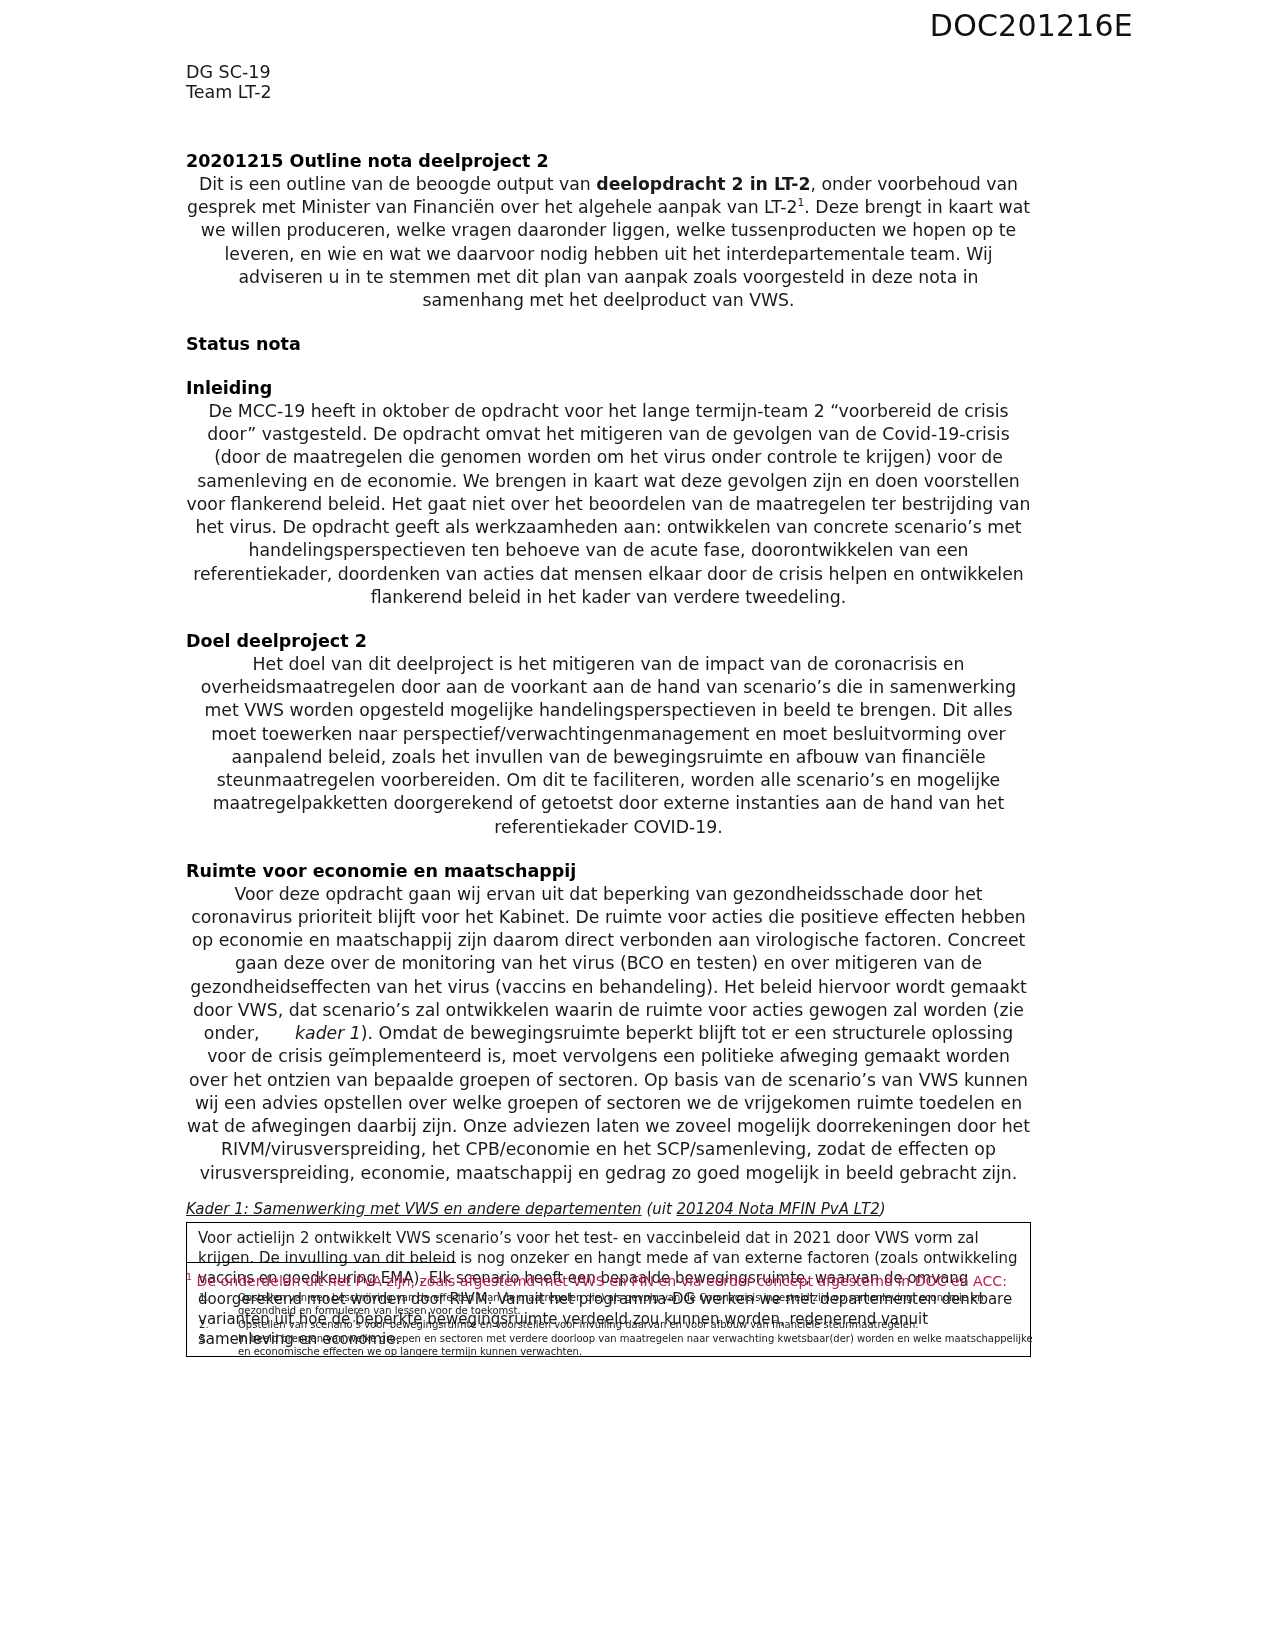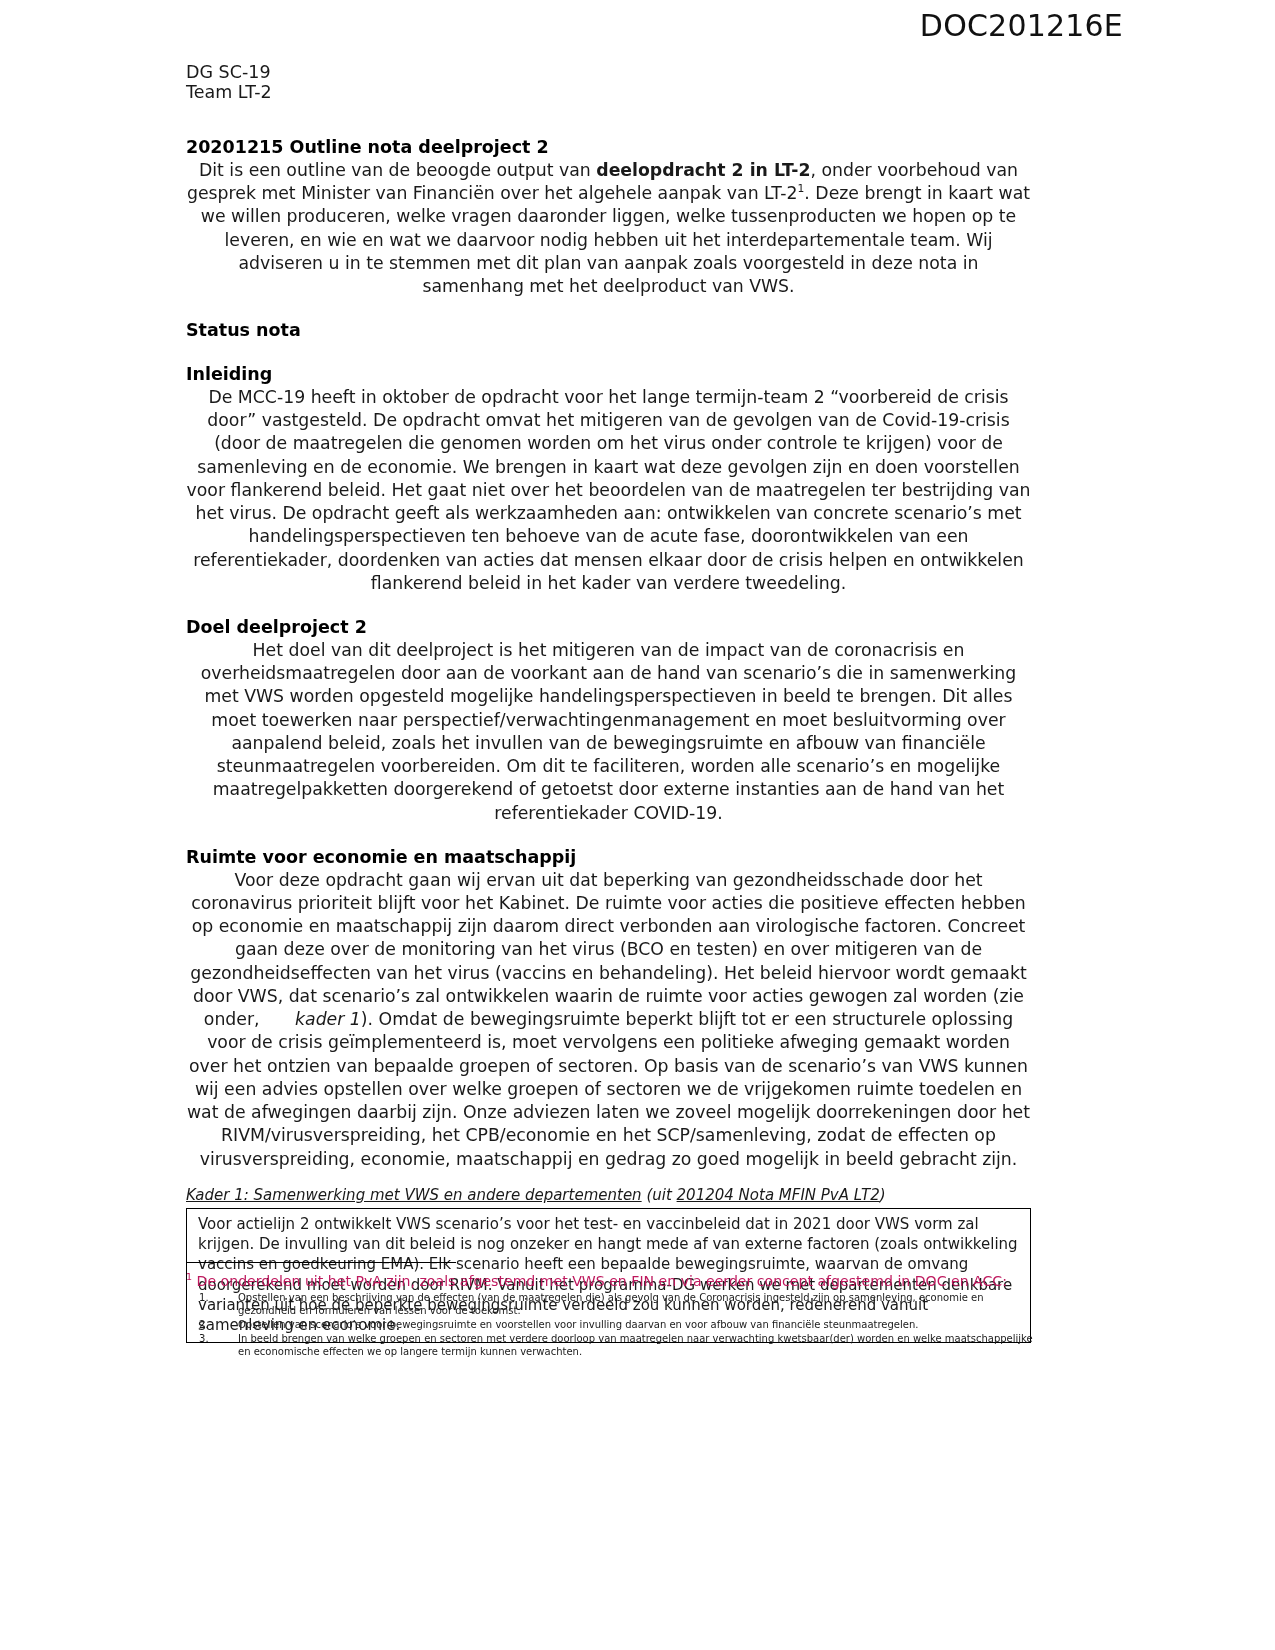--- a/index.html
+++ b/index.html
@@ -18,21 +18,21 @@
     width: 1275px;
     height: 1650px;
     box-sizing: border-box;
     background: #ffffff;
     overflow: hidden;
   }
   
   .doc-number {
     position: absolute;
     top: 8px;
-    right: 152px;
+    right: 142px;
     font-size: 30px;
     letter-spacing: 0.2px;
     color: #111;
     white-space: nowrap;
   }
   
   .running-header {
     position: absolute;
     top: 62px;
     left: 186px;
@@ -43,21 +43,21 @@
     font-size: 17.5px;
     color: #1a1a1a;
     flex-direction: column;
   }
   .running-header .rh-right {
     padding-right: 12px;
   }
   
   .content {
     position: absolute;
-    top: 136px;
+    top: 150px;
     left: 186px;
     width: 845px;
   }
   .h-sec {
     font-size: 17.5px;
     font-weight: bold;
     line-height: 1.30;
     margin: 0;
     color: #000;
   }

